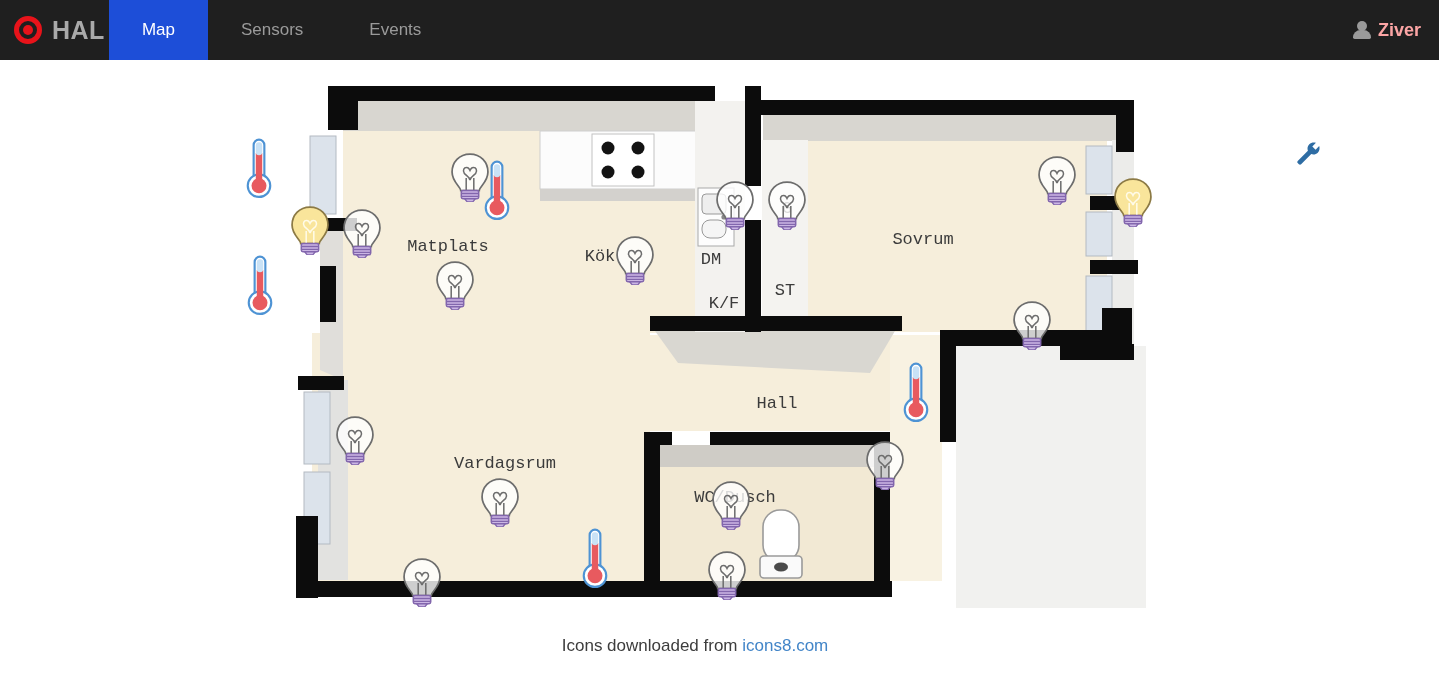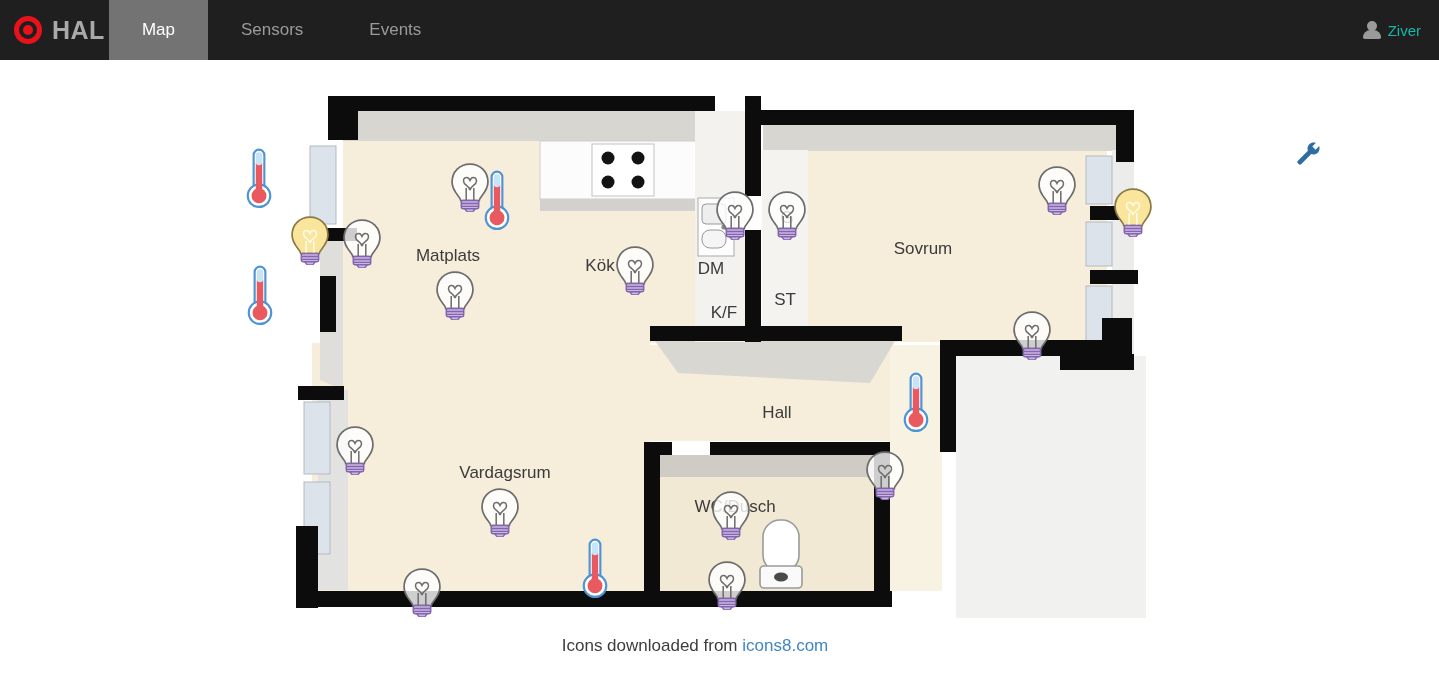--- a/index.html
+++ b/index.html
@@ -9,34 +9,34 @@
   
   .navbar { position:relative; width:1439px; height:60px; background:#1f1f1f;
             display:flex; align-items:stretch; }
   .brand { display:flex; align-items:center; gap:10px; padding:0 4px 0 14px; cursor:pointer; }
   .logo-target { width:28px; height:28px; border-radius:50%; border:5px solid #e8131a;
                  background:#1f1f1f; display:flex; align-items:center; justify-content:center; }
   .logo-dot { width:10px; height:10px; border-radius:50%; background:#e8131a; }
   .brand-text { color:#a9a9a9; font-size:25px; font-weight:bold; letter-spacing:.5px; }
   .tabs { display:flex; align-items:stretch; }
   .tab { display:flex; align-items:center; padding:0 33px; color:#9a9a9a; font-size:17px; cursor:pointer; }
-  .tab.active { background:#737373; color:#ffffff; }
+  .tab.active { background:#1d4ed8; color:#ffffff; }
   .nav-right { margin-left:auto; display:flex; align-items:center; gap:7px; padding-right:18px; cursor:pointer; }
   .user-glyph { width:18px; height:18px; position:relative; }
   .user-glyph::before { content:""; position:absolute; left:4px; top:0; width:10px; height:10px;
                         border-radius:50%; background:#9a9a9a; }
   .user-glyph::after { content:""; position:absolute; left:0; top:9px; width:18px; height:9px;
                        border-radius:9px 9px 2px 2px; background:#9a9a9a; }
-  .user-name { color:#14b8a6; font-size:15px; font-weight:normal; }
+  .user-name { color:#fca5a5; font-size:18px; font-weight:bold; }
 
   
   .main { position:relative; width:1439px; height:615px; background:#ffffff; }
   .wrench-btn { position:absolute; left:1294px; top:80px; width:28px; height:28px;
                 cursor:pointer; background:none; border:none; }
-  .floor-plan { position:absolute; left:240px; top:30px; width:920px; height:540px; }
+  .floor-plan { position:absolute; left:240px; top:20px; width:920px; height:540px;font-family:Liberation Mono, monospace; }
   .plan-svg { position:absolute; left:0; top:0; }
 
   .room-label { position:absolute; transform:translate(-50%,-50%); color:#3b3b3b;
                 font-size:17px; white-space:nowrap; }
 
   .sensor { position:absolute; transform:translate(-50%,-50%); cursor:pointer; }
   .sensor svg { display:block; }
   .bulb .glass { fill:rgba(255,255,255,.8); stroke:#6d6d6d; stroke-width:1.6; }
   .bulb .filament { fill:none; stroke:#6d6d6d; stroke-width:1.4; }
   .bulb.state-on .glass { fill:#f9e59b; stroke:#8c7a45; }

